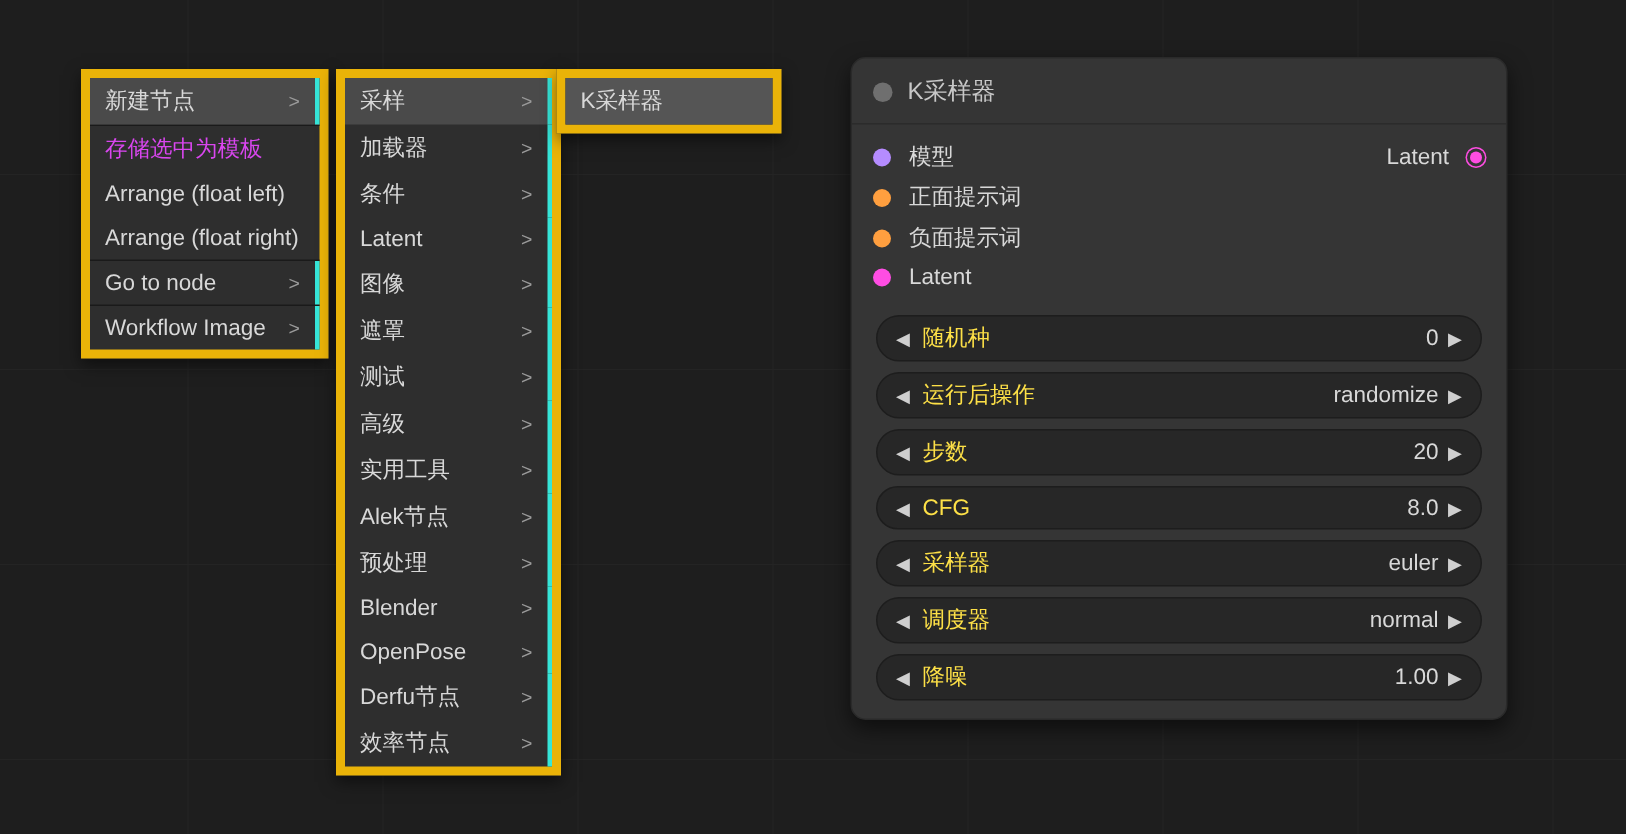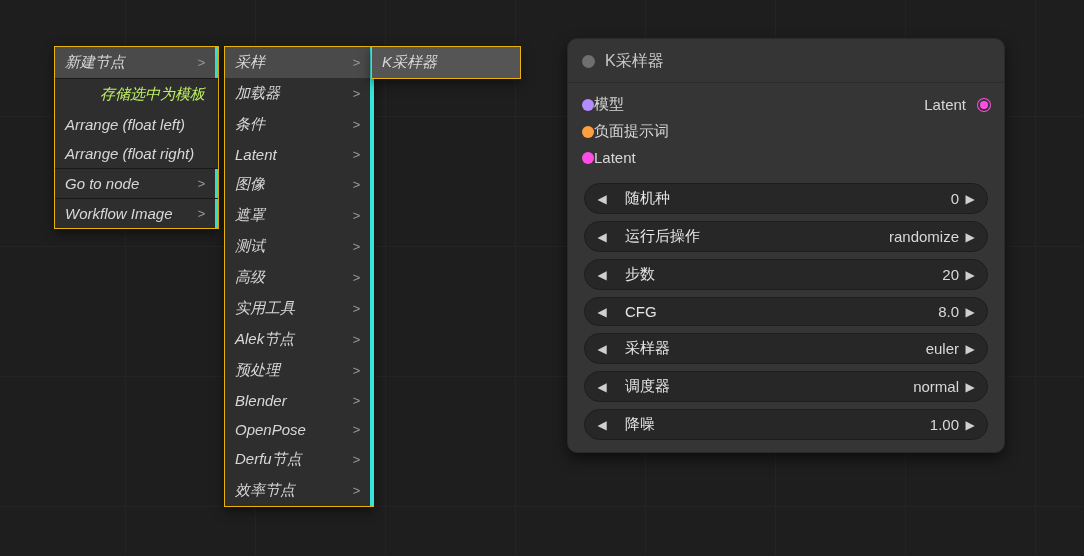--- a/index.html
+++ b/index.html
@@ -15,38 +15,37 @@
       linear-gradient(#242424 1px, transparent 1px),
       linear-gradient(90deg, #242424 1px, transparent 1px);
     background-size: 130px 130px;
     background-position: -5px -14px;
   }
 
   
   .menu {
     position: absolute;
     background: #2e2e2e;
-    border: 1px solid #eab308;
+    border: 6px solid #eab308;
     box-shadow: 0 4px 10px rgba(0,0,0,.5);
     white-space: nowrap;
-    font-style: italic;
   }
   .menu .item {
     display: flex;
     justify-content: space-between;
     align-items: center;
     padding: 6px 10px 6px 10px;
     cursor: default;
     color: #d8d8d8;
     border-right: 3px solid transparent;
     position: relative;
   }
   .menu .item.submenu { border-right-color: #36e5d8; }
   .menu .item.submenu .arrow { color: #9a9a9a; margin-left: 14px; font-size: 13px; }
-  .menu .item.disabled { color: #bef264; justify-content: flex-end; }
+  .menu .item.disabled { color: #d946ef; }
   .menu .item.hover { background: #4a4a4a; }
   .menu .item.hover-highlight { background: #555; }
   .menu hr {
     border: none;
     border-top: 1px solid #1a1a1a;
     margin: 0;
   }
 
   #menu1 { top: 46px; left: 54px; width: 165px; }
   #menu2 { top: 46px; left: 224px; width: 150px; }
@@ -79,21 +78,21 @@
   }
 
   .io-area { padding: 8px 6px 2px 6px; position: relative; }
   .io-row {
     display: flex;
     justify-content: space-between;
     align-items: center;
     padding: 4px 8px;
     font-size: 15px;
   }
-  .io-left { display: flex; align-items: center; gap: 0; text-align: center; }
+  .io-left { display: flex; align-items: center; gap: 12px; text-align: center; }
   .io-right { display: flex; align-items: center; gap: 8px; }
   .port {
     width: 12px; height: 12px; border-radius: 50%;
     flex-shrink: 0;
   }
   .port.out { margin-left: 6px; }
   .c-purple { background: #b58cff; }
   .c-orange { background: #ff9f3f; }
   .c-pink   { background: #ff4de3; }
   .c-pink-ring {
@@ -113,21 +112,21 @@
     margin-top: 7px;
     font-size: 15px;
   }
   .param-row .tri {
     color: #cfcfcf;
     font-size: 12px;
     width: 18px;
     text-align: center;
     user-select: none;
   }
-  .param-row .label { flex: 0 0 auto; margin-left: 14px; color: #e5e5e5; }
+  .param-row .label { flex: 0 0 auto; margin-left: 4px; color: #fde047; }
   .param-row .spacer { flex: 1; }
   .param-row .value { color: #d8d8d8; margin-right: 2px; }
 </style>
 </head>
 <body>
 
 <div id="menu1" class="menu">
     <div class="item submenu hover">
       <span>新建节点</span>
       <span class="arrow">&gt;</span>
@@ -236,20 +235,26 @@
         <span>模型</span>
       </div>
       <div class="io-right">
         <span>Latent</span>
         <span class="port out c-pink-ring"></span>
       </div>
     </div>
     <div class="io-row">
       <div class="io-left">
         <span class="port c-orange"></span>
+        <span>正面提示词</span>
+      </div>
+    </div>
+    <div class="io-row">
+      <div class="io-left">
+        <span class="port c-orange"></span>
         <span>负面提示词</span>
       </div>
     </div>
     <div class="io-row">
       <div class="io-left">
         <span class="port c-pink"></span>
         <span>Latent</span>
       </div>
     </div>
   </div>

